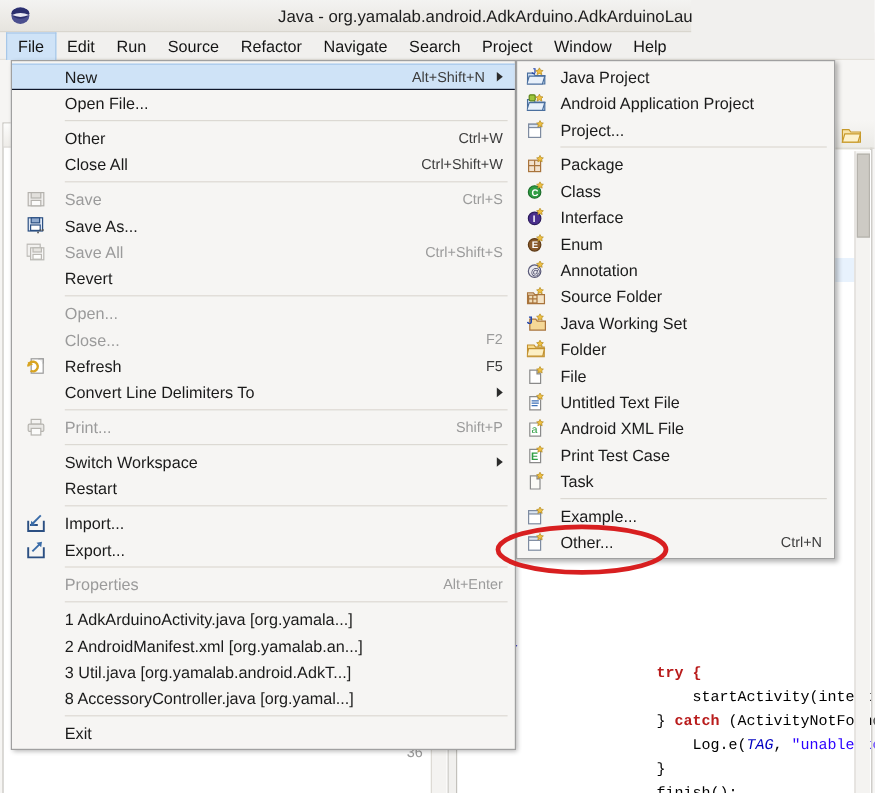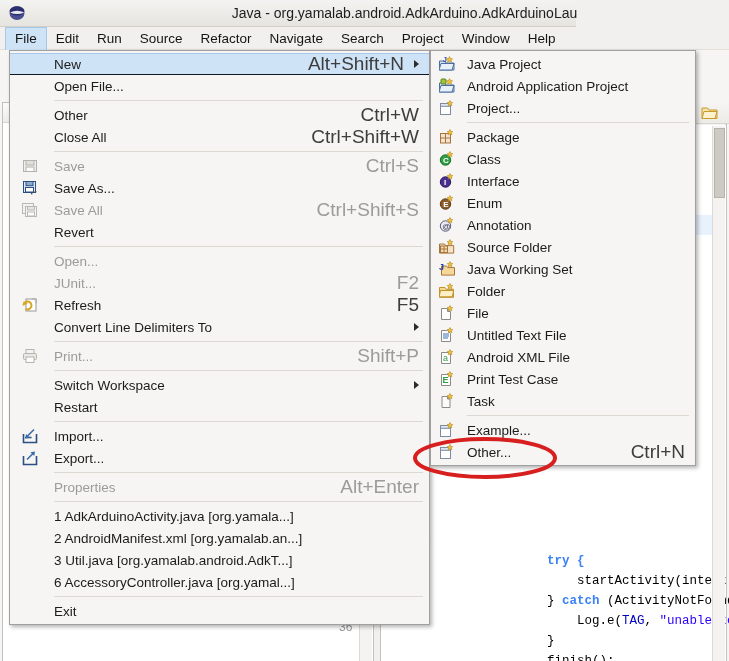--- a/index.html
+++ b/index.html
@@ -87,24 +87,24 @@
     background: linear-gradient(to bottom,#ffffff,#f2f1ed);
     border-right: 1px solid #d3d1cc; white-space: nowrap;
   }
   .code {
     position: relative;
     font-family: "Liberation Mono", monospace;
     font-size: 12.5px; line-height: 20px; white-space: pre;
     padding-top: 2px;
   }
   .code .ln { position: absolute; white-space: pre; }
-  .kw { color: #3b82f6; font-weight: bold; }
+  .kw { color: #b91c1c; font-weight: bold; }
   .fld { color: #0000c0; }
   .str { color: #2a00ff; }
-  .ital { color: #0000c0; }
+  .ital { color: #0000c0; font-style: italic; }
   .plain { color: #000000; }
 
   .code-ruler { position: absolute; left: 0; top: 0; width: 16px; height: 100%;
     background: #f3f2ef; border-right: 1px solid #dedbd5; }
   .caret-line { position: absolute; left: 17px; width: 320px; height: 20px; background: #e8f2fd; }
 
   .vscroll { position: absolute; right: 1px; top: 23px; width: 13px; bottom: 1px; background: #f4f3f1; border-left: 1px solid #dddad4; }
   .vthumb { position: absolute; left: 1px; top: 2px; width: 11px; height: 70px; background: #cdcac4; border: 1px solid #b5b2ac; }
 
   
@@ -126,21 +126,21 @@
   .menu-item {
     position: relative;
     display: flex; align-items: center;
     height: 22px;
     padding-left: 44px; padding-right: 10px;
     white-space: nowrap;
     cursor: default;
   }
   #new-submenu .menu-item { padding-left: 36px; align-items: center; }
   .menu-item .label { flex: 1; }
-  .menu-item .accel { color: #3d3d3d; margin-left: 28px; font-size: 19px; }
+  .menu-item .accel { color: #3d3d3d; margin-left: 28px; font-size: 12px; }
   .menu-item.disabled .label, .menu-item.disabled .accel { color: #9b9b9b; }
   .menu-item.selected { background: #cfe3f7; border-top: 1px solid #a7c8ea; border-bottom: 1px solid #0f172a; height: 22px; }
   .menu-item .arrow {
     width: 0; height: 0; margin-left: 10px;
     border-left: 5px solid #2b2b2b;
     border-top: 4px solid transparent;
     border-bottom: 4px solid transparent;
   }
   .menu-sep { height: 1px; background: #dcd9d3; margin: 3px 6px 3px 44px; }
   #new-submenu .menu-sep { margin-left: 36px; }
@@ -295,21 +295,21 @@
         <span class="accel">Ctrl+Shift+S</span>
       </div>
       <div class="menu-item">
         <span class="label">Revert</span>
       </div>
       <div class="menu-sep"></div>
       <div class="menu-item disabled">
         <span class="label">Open...</span>
       </div>
       <div class="menu-item disabled">
-        <span class="label">JUnit...</span>
+        <span class="label">Close...</span>
         <span class="accel">F2</span>
       </div>
       <div class="menu-item">
         <span class="mi-icon">
           <svg width="16" height="16" viewBox="0 0 16 16">
             <rect x="4" y="2" width="10" height="12" fill="#ffffff" stroke="#9a9a9a"></rect>
             <path d="M10 2 h4 v4" fill="#eeeeee" stroke="#9a9a9a"></path>
             <path d="M1.5 8.5 a4 4 0 1 1 2 3.4" fill="none" stroke="#d8a421" stroke-width="2"></path>
             <path d="M1 4.5 l1.5 3.6 l3.2 -1.6 z" fill="#d8a421"></path>
           </svg>
@@ -372,21 +372,21 @@
       <div class="menu-item">
         <span class="label">1 AdkArduinoActivity.java  [org.yamala...]</span>
       </div>
       <div class="menu-item">
         <span class="label">2 AndroidManifest.xml  [org.yamalab.an...]</span>
       </div>
       <div class="menu-item">
         <span class="label">3 Util.java  [org.yamalab.android.AdkT...]</span>
       </div>
       <div class="menu-item">
-        <span class="label">6 AccessoryController.java  [org.yamal...]</span>
+        <span class="label">8 AccessoryController.java  [org.yamal...]</span>
       </div>
       <div class="menu-sep"></div>
       <div class="menu-item">
         <span class="label">Exit</span>
       </div>
     </div>
 
   <div class="menu-popup" id="new-submenu">
     <div class="menu-gutter"></div>
   <div class="menu-item">

